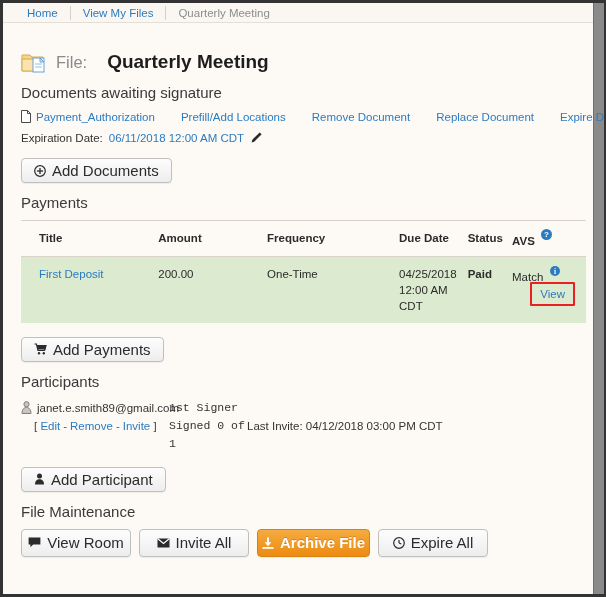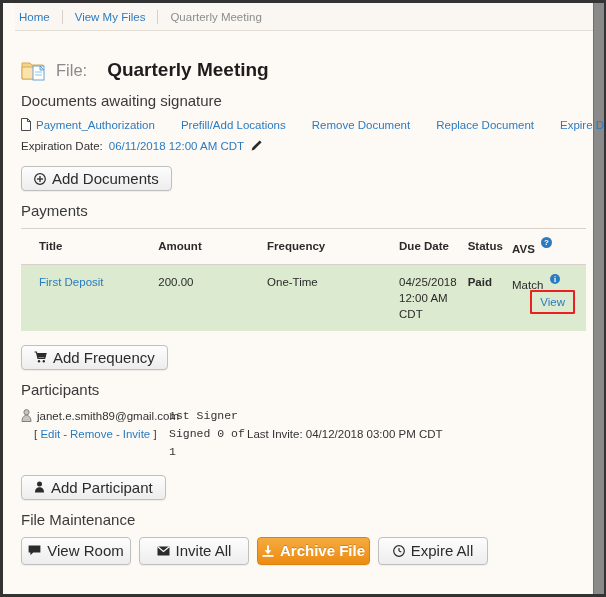--- a/index.html
+++ b/index.html
@@ -27,28 +27,27 @@
     top: 0;
     right: 0;
     width: 11px;
     height: 100%;
     background: #8a8a8a;
     border-left: 1px solid #6f6f6f;
   }
 
   
   .breadcrumb-bar {
-    height: 28px;
+    height: 20px;
     background: #faf7f3;
     border-bottom: 1px solid #e3ded6;
     display: flex;
     align-items: center;
-    padding-left: 4px;
+    padding-left: 24px;
     font-size: 11.5px;
-    margin-left: 12px;
   }
   .crumb {
     color: #2b7bc0;
     padding: 0 12px;
     text-decoration: none;
     white-space: nowrap;
   }
   .crumb:first-child { padding-left: 0; }
   .crumb.current { color: #8d8d8d; cursor: default; }
   .crumb-sep {
@@ -347,21 +346,21 @@
 
     <button class="btn">
       <span>
         <svg width="13" height="12" viewBox="0 0 13 12">
           <path d="M0.5 1 L2.4 1 L4 7.3 L10.6 7.3 L12 2.6 L3 2.6" fill="none" stroke="#2b2b2b" stroke-width="1.2"></path>
           <rect x="3.2" y="2.8" width="8.3" height="3.6" fill="#2b2b2b"></rect>
           <circle cx="5" cy="10.3" r="1.2" fill="#2b2b2b"></circle>
           <circle cx="9.8" cy="10.3" r="1.2" fill="#2b2b2b"></circle>
         </svg>
       </span>
-      <span>Add Frequency</span>
+      <span>Add Payments</span>
     </button>
 
     
     <h2 class="section-heading">Participants</h2>
 
     <div class="participant-block">
       <div class="participant-line">
         <span class="p-col-1">
           <span class="user-icon">
             <svg width="11" height="13" viewBox="0 0 11 13">

